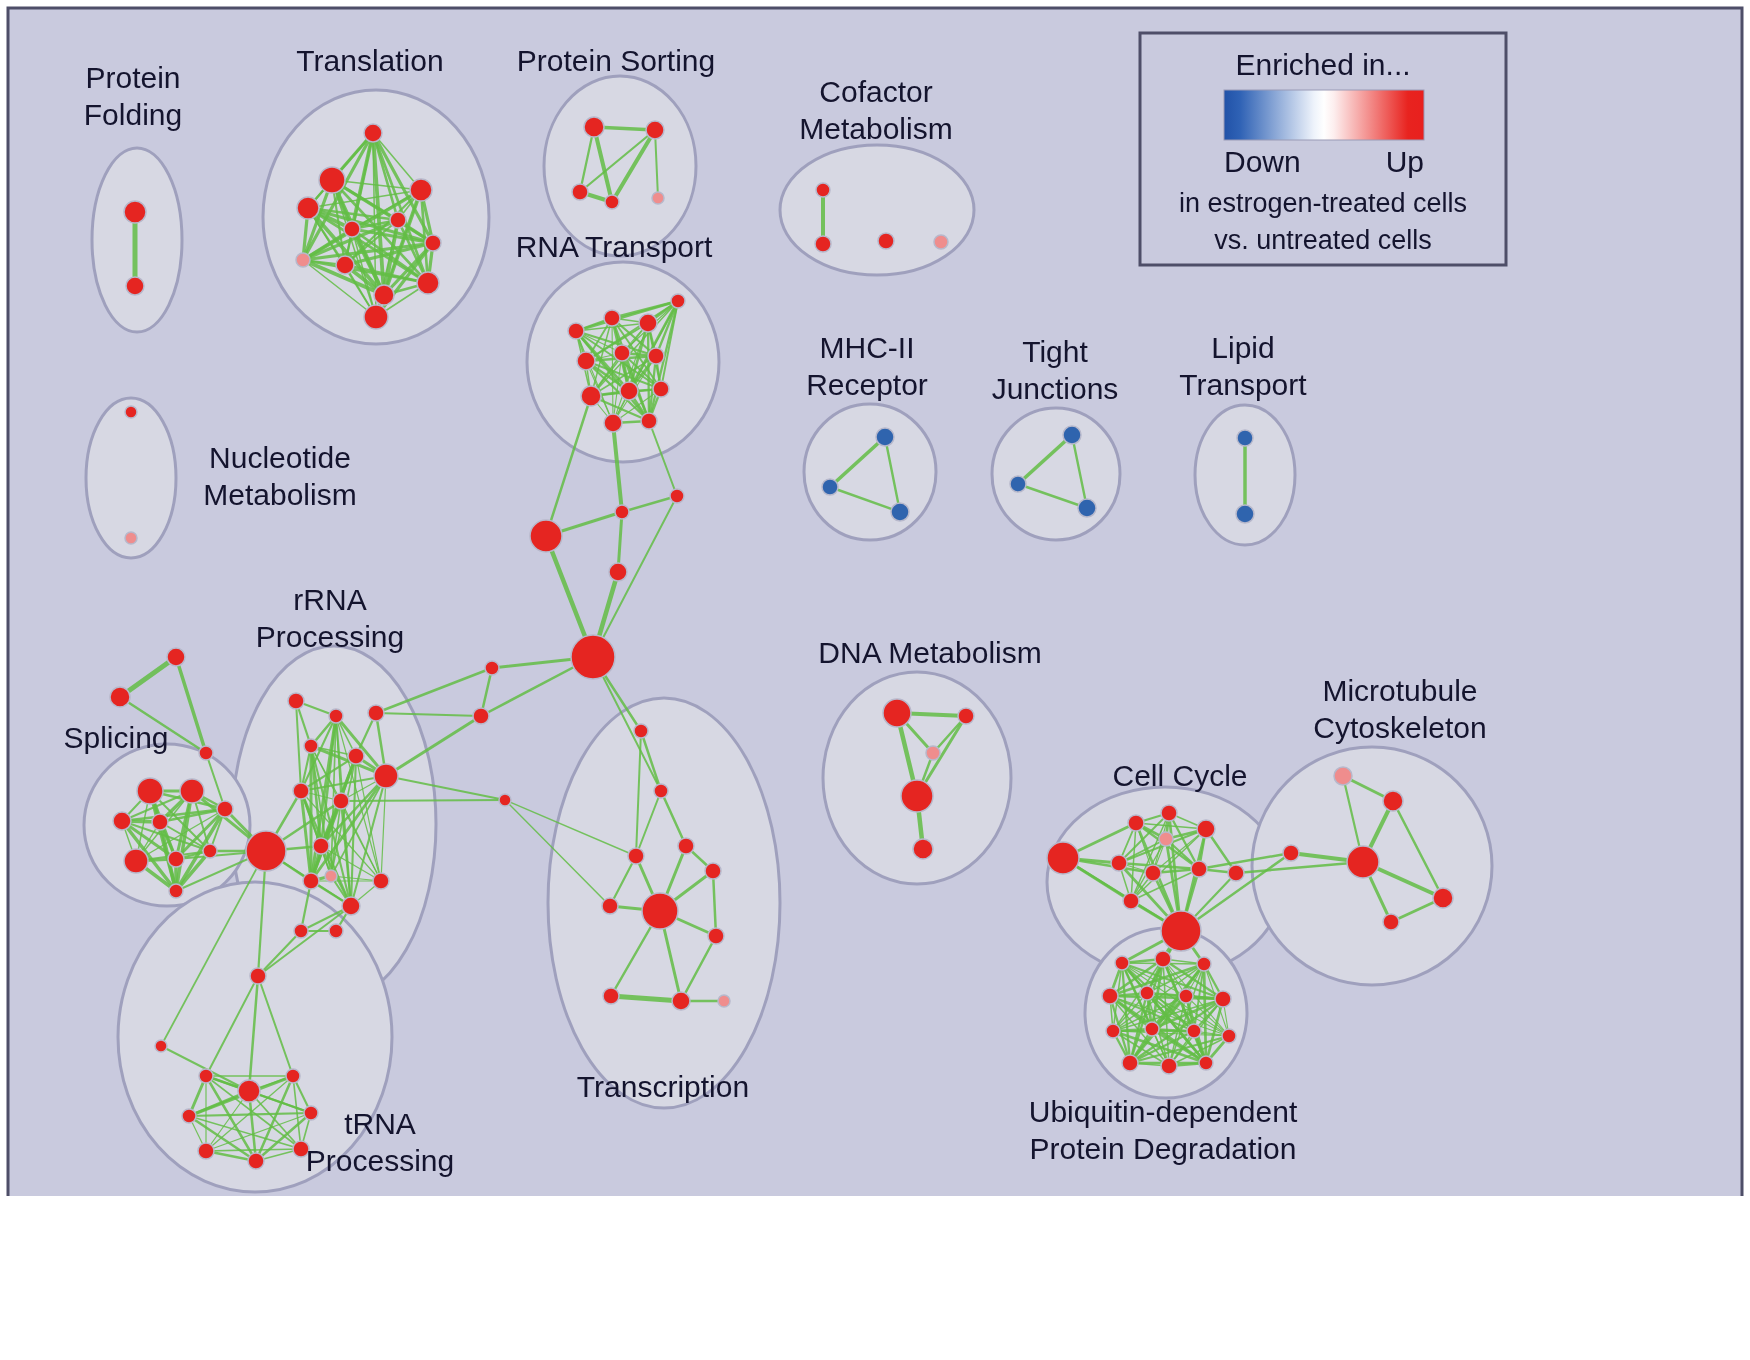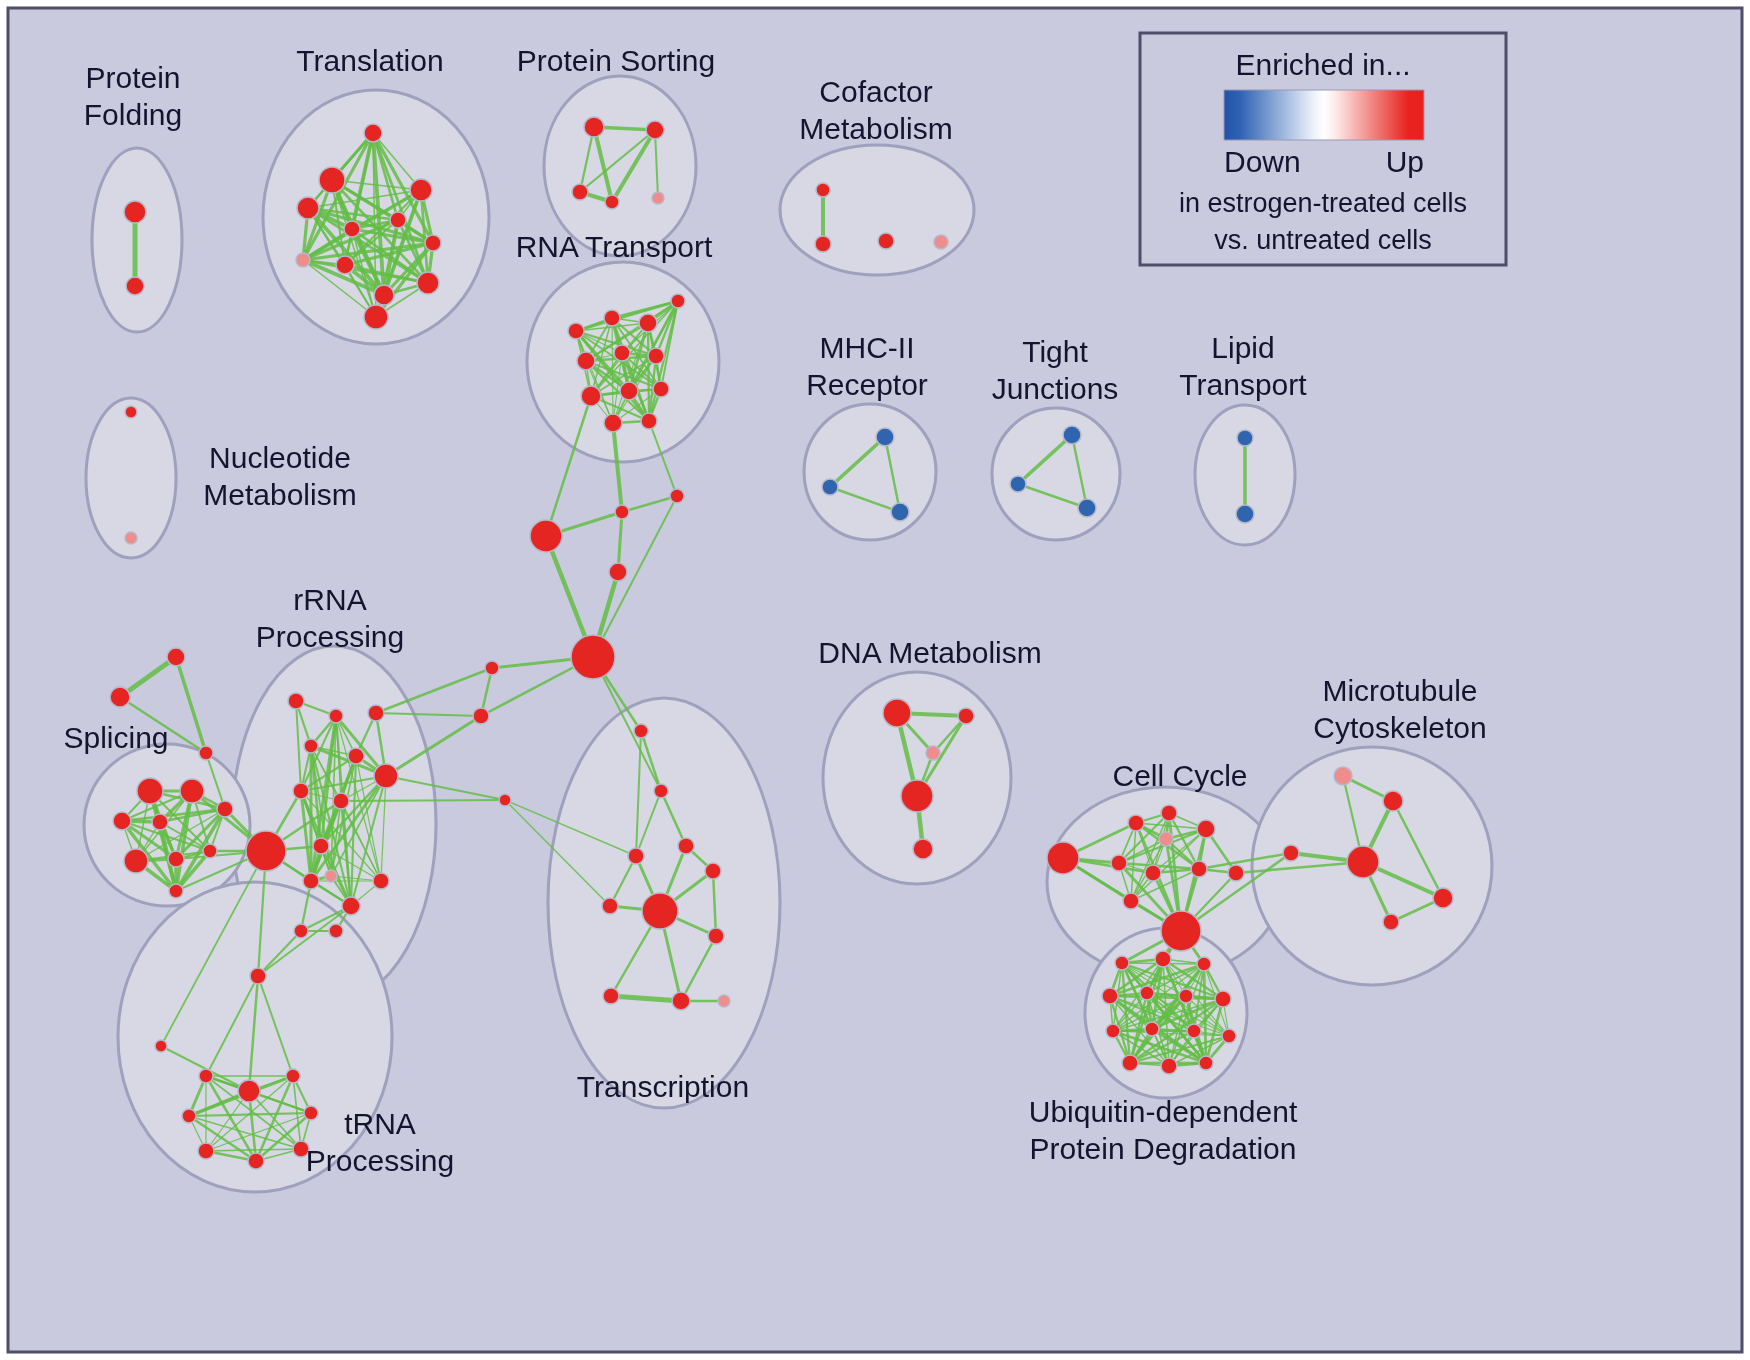--- a/index.html
+++ b/index.html
@@ -1,16 +1,16 @@
 <!DOCTYPE html>
 <html><head>
 <meta charset="utf-8">
 <style>
   html,body{margin:0;padding:0;background:#ffffff;}
-  #wrap{width:1750px;height:1360px;position:relative;text-align:center;}
+  #wrap{width:1750px;height:1196px;position:relative;text-align:center;}
   svg{display:block;}
   svg text{font-family:"Liberation Sans","DejaVu Sans",sans-serif;}
   .t30{font-size:30px;}
   .t27{font-size:27px;}
 </style>
 </head>
 <body>
 
 <div id="wrap">
 <svg id="net" width="1750" height="1360" viewBox="0 0 1750 1360">

